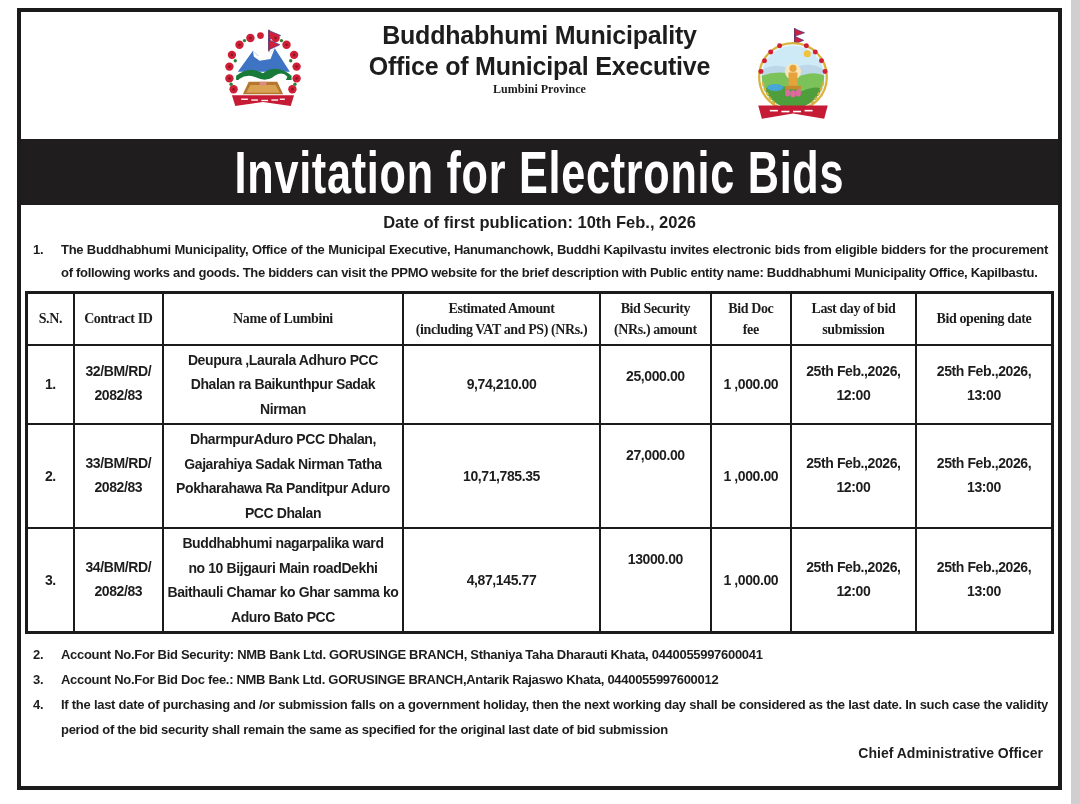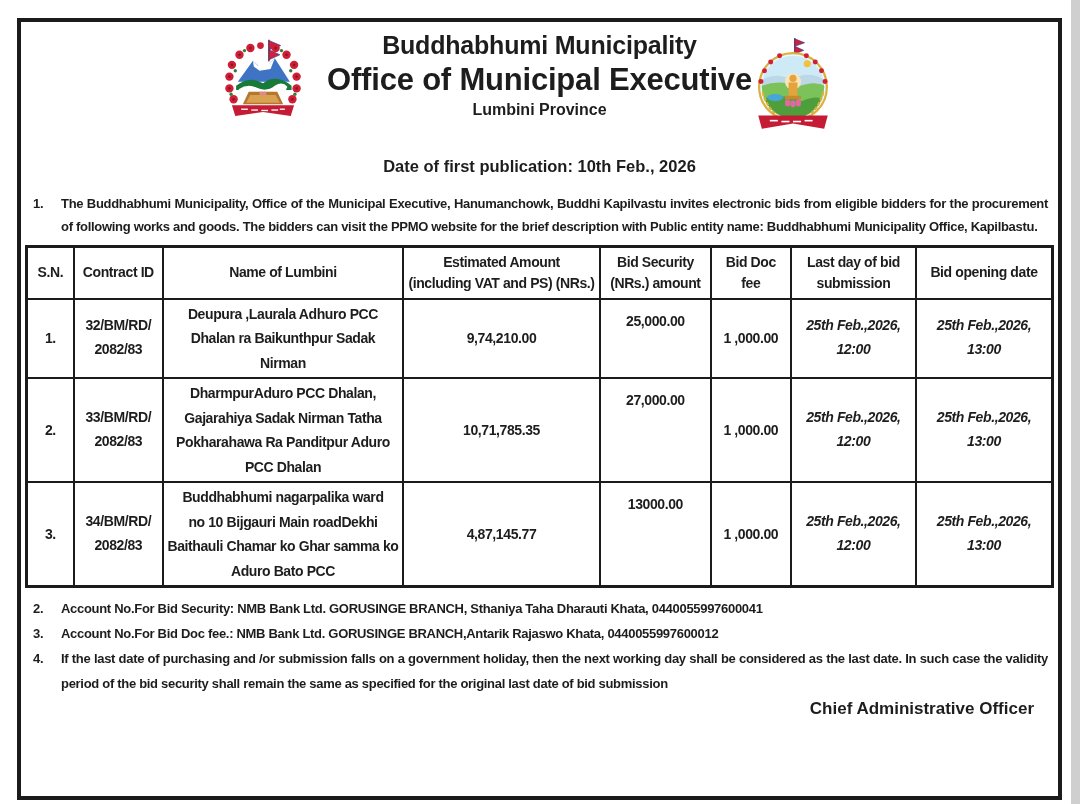--- a/index.html
+++ b/index.html
@@ -1,70 +1,70 @@
 <!DOCTYPE html>
 <html><head>
 <meta charset="utf-8">
 <style>
   * { box-sizing: border-box; margin: 0; padding: 0; }
   html, body { background: #ffffff; }
   body { font-family: "Liberation Sans", sans-serif; color: #1d1d1d; }
   .stage { position: relative; width: 1080px; height: 804px; background: #ffffff; overflow: hidden; }
   .photo-edge { position: absolute; right: 0; top: 0; width: 9px; height: 100%; background: #cfcfcf; }
-  .doc { position: absolute; left: 17px; top: 18px; width: 1045px; height: 782px;
+  .doc { position: absolute; left: 17px; top: 8px; width: 1045px; height: 782px;
          border: 4px solid #1b1b1b; background: #ffffff; overflow: hidden; }
 
   
   .doc-header { position: relative; height: 127px; }
   .logo { position: absolute; }
   .logo-left  { left: 200px; top: 13px; width: 84px; height: 95px; }
   .logo-right { left: 726px; top: 15px; width: 92px; height: 98px; }
   .head-text { position: absolute; left: 290px; right: 290px; top: 8px; text-align: center; }
   .head-line1 { font-size: 25px; font-weight: 700; letter-spacing: -0.2px; line-height: 1.22; }
-  .head-line2 { font-size: 31px; font-weight: 700; letter-spacing: -0.2px; line-height: 1.22; }
+  .head-line2 { font-size: 25px; font-weight: 700; letter-spacing: -0.2px; line-height: 1.22; }
   .head-line3 { font-size: 18px; font-weight: 700; line-height: 1.55; }
-  .head-line4 { font-size: 16px; font-weight: 700; line-height: 1.45; }
+  .head-line4 { font-size: 12px; font-weight: 700; line-height: 1.45; font-family: Liberation Serif, serif; }
 
   
   .banner { height: 66px; background: #201d1e; display: flex; align-items: center; justify-content: center; overflow: hidden; }
   .banner-text { display: inline-block; color: #ffffff; font-weight: 700; font-size: 60px;
                  letter-spacing: 1px; transform: scaleX(0.72); transform-origin: 50% 50%; white-space: nowrap; }
 
   
-  .pub-date { text-align: center; font-size: 16.5px; font-weight: 700; margin: 8px 0 16px 0; }
+  .pub-date { text-align: center; font-size: 16.5px; font-weight: 700; margin: 8px 0 6px 0; }
 
   
   .numbered { display: flex; font-size: 13px; font-weight: 700; letter-spacing: -0.3px; }
   .numbered .num { flex: 0 0 40px; padding-left: 12px; }
   .numbered .txt { flex: 1; text-align: justify; padding-right: 10px; }
   .intro { line-height: 23px; }
 
   
   table { border-collapse: collapse; width: calc(100% - 8px); margin: 7px 4px 0 4px; table-layout: fixed;
           border: 3px solid #1b1b1b; }
   th, td { border: 2px solid #1b1b1b; text-align: center; vertical-align: middle;
            font-size: 14px; font-weight: 700; letter-spacing: -0.4px; padding: 2px 3px; }
   th { line-height: 1.5; }
   .pre { white-space: pre-line; }
-  tr.hrow  { height: 52px; }
+  tr.hrow  { height: 52px; font-family: Liberation Serif, serif; }
   tr.row-0 { height: 76px; }
   tr.row-1 { height: 102px; }
   tr.row-2 { height: 100px; }
   td.name-cell { line-height: 1.75; }
-  td.security-cell { vertical-align: top; padding-top: 13px; }
-  td.date-cell { line-height: 1.7; font-style: italic; }
+  td.security-cell { vertical-align: top; padding-top: 22px; }
+  td.date-cell { line-height: 1.7; }
   td.contract-cell { line-height: 1.7; }
 
   
   .notes { margin-top: 8px; }
   .note { line-height: 25px; }
   .note .txt { line-height: 25px; }
 
   
-  .signature { text-align: right; font-size: 17px; font-weight: 700; padding-right: 24px; margin-top: 3px; }
+  .signature { text-align: right; font-size: 14px; font-weight: 700; padding-right: 15px; margin-top: 3px; }
 
   svg { display: block; width: 100%; height: 100%; }
 </style>
 </head>
 <body>
 
 <div class="stage">
   <div class="photo-edge"></div>
 
   <div class="doc">
@@ -192,20 +192,23 @@
           <g fill="#ffffff">
             <rect x="24" y="93" width="9" height="1.8"></rect>
               <rect x="37" y="94" width="9" height="1.8"></rect>
             <rect x="50" y="94" width="9" height="1.8"></rect>
               <rect x="63" y="93" width="9" height="1.8"></rect>
           </g>
         </svg>
       </div>
     </div>
 
+    <div class="banner">
+      <span class="banner-text">Invitation for Electronic Bids</span>
+    </div>
 
     <div class="pub-date">Date of first publication: 10th Feb., 2026</div>
 
     <div class="numbered intro">
       <span class="num">1.</span>
       <span class="txt">The Buddhabhumi Municipality, Office of the Municipal Executive, Hanumanchowk, Buddhi Kapilvastu invites electronic bids from eligible bidders for the procurement of following works and goods. The bidders can visit the PPMO website for the brief description with Public entity name: Buddhabhumi Municipality Office, Kapilbastu.</span>
     </div>
 
     <table>
       <colgroup>

